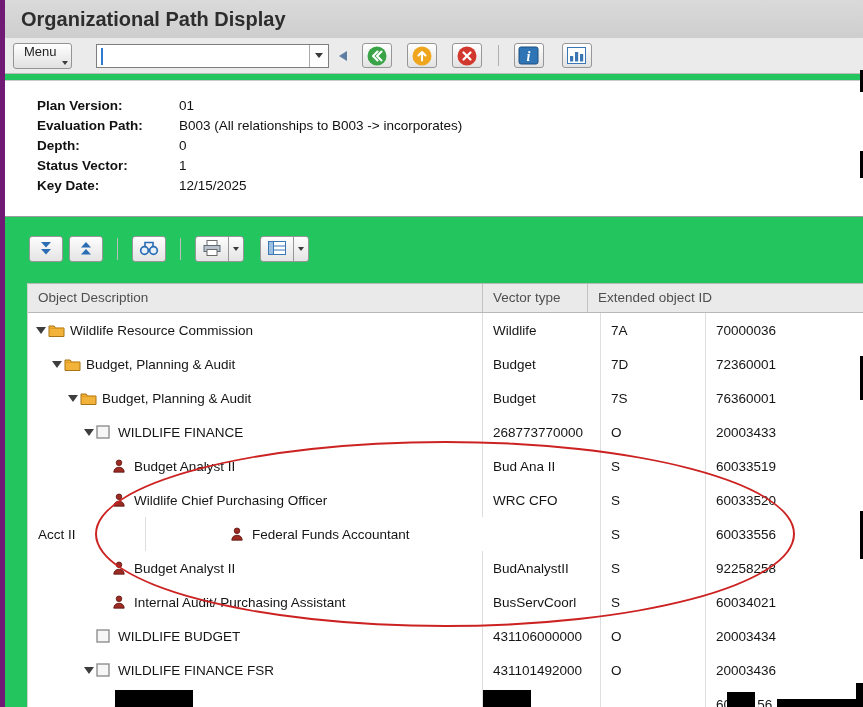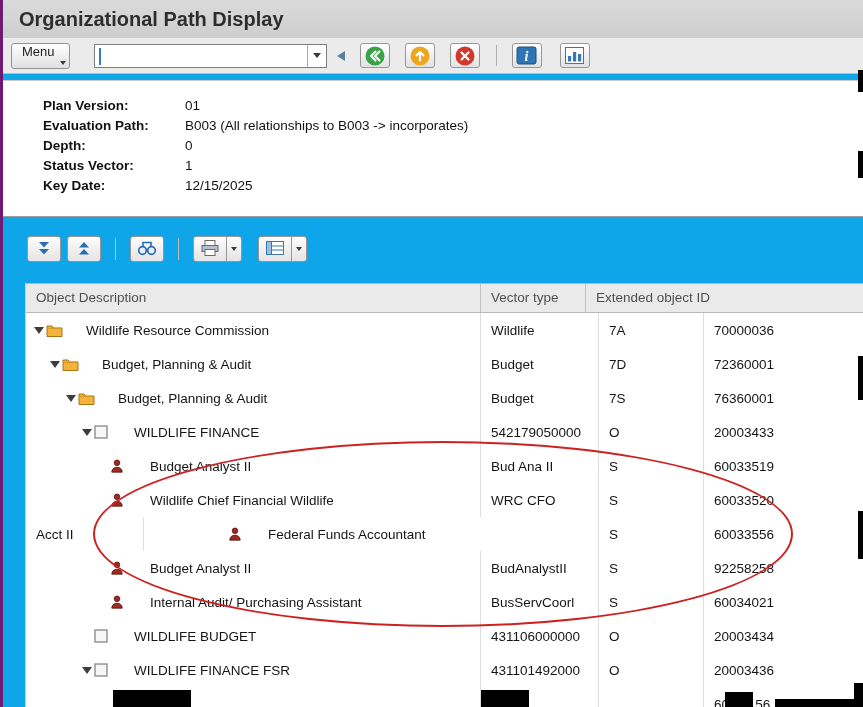--- a/index.html
+++ b/index.html
@@ -1,20 +1,20 @@
 <!DOCTYPE html>
 <html><head>
 <meta charset="utf-8">
 <style>
   * { margin:0; padding:0; box-sizing:border-box; }
   html,body { background:#fff; }
   .app {
     position:relative; width:863px; height:707px; overflow:hidden;
     font-family:"Liberation Sans","DejaVu Sans",sans-serif;
-    background:#0ea5e9; border-left:3px solid #701a75;
+    background:#22c55e; border-left:5px solid #701a75;
   }
   
   .titlebar {
     height:38px; background:linear-gradient(180deg,#dadada,#cecece);
     display:flex; align-items:center; padding-left:16px;
   }
   .titlebar .title { font-size:20px; font-weight:bold; color:#2d2d2d; }
   
   .toolbar {
     height:36px; background:#ebebeb; border-bottom:1px solid #bcbcbc;
@@ -59,21 +59,21 @@
     height:25px; min-width:30px; margin-left:15px;
     background:linear-gradient(180deg,#fff,#e2e2e2);
     border:1px solid #979797; border-radius:3px; cursor:pointer;
     display:flex; align-items:center; justify-content:center; padding:0 3px;
   }
   .tb-btn svg { display:block; }
   .vsep { width:1px; height:21px; background:#b0b0b0; margin-left:16px; }
   
   .info-panel {
     margin-top:6px; border-top:1px solid #cacaca; border-bottom:1px solid #9c9c9c;
-    padding:15px 0 20px 40px; background:#fff;
+    padding:15px 0 20px 32px; background:#fff;
   }
   .field-row { display:flex; line-height:20px; }
   .field-label { width:142px; font-size:13.5px; font-weight:bold; color:#111; flex:none; }
   .field-value { font-size:13.5px; color:#111; }
   
   .tree-toolbar { margin-top:17px; padding-left:24px; height:30px; display:flex; align-items:center; }
   .tt-btn {
     width:34px; height:26px; background:linear-gradient(180deg,#fdfdfd,#e4e4e4);
     border:1px solid #979797; border-radius:3px; cursor:pointer;
     display:flex; align-items:center; justify-content:center;
@@ -105,21 +105,21 @@
     overflow:hidden; white-space:nowrap;
   }
   .desc-cell { padding-left:0; }
   .indent { flex:none; height:1px; }
   .expander { width:14px; flex:none; display:flex; align-items:center; justify-content:center; cursor:pointer; }
   .tri-exp {
     width:0; height:0; border-left:5px solid transparent;
     border-right:5px solid transparent; border-top:7px solid #3d3d3d;
   }
   .nicon { width:19px; flex:none; display:flex; align-items:center; }
-  .desc-text { margin-left:21px; }
+  .desc-text { margin-left:3px; }
   
   .annotation-oval {
     position:absolute; left:90px; top:441px; width:700px; height:186px;
     border:2.5px solid #cc2222; border-radius:50%; pointer-events:none; z-index:5;
   }
   .redaction { position:absolute; background:#000; z-index:6; }
 </style>
 </head>
 <body>
 
@@ -358,21 +358,21 @@
             </span>
 
       <span class="nicon icon-orgunit">
         <svg width="14" height="14" viewBox="0 0 14 14">
           <rect x="1" y="1" width="12" height="12" fill="#f6f6f6" stroke="#8f8f8f" stroke-width="1.4"></rect>
         </svg>
       </span>
 
       <span class="desc-text">WILDLIFE FINANCE</span>
     </div>
-    <div class="cell colw1">542179050000</div>
+    <div class="cell colw1">268773770000</div>
     <div class="cell colw2">O</div>
     <div class="cell colw3">20003433</div>
   </div>
         <div class="trow">
     <div class="cell colw0 desc-cell">
       <span class="indent" style="width: 70px;"></span>
       <span class="expander" style="visibility: hidden;">
               <span class="tri-exp"></span>
             </span>
 
@@ -394,21 +394,21 @@
       <span class="expander" style="visibility: hidden;">
               <span class="tri-exp"></span>
             </span>
 
       <span class="nicon icon-person">
         <svg width="14" height="14" viewBox="0 0 14 14">
           <circle cx="7" cy="3.8" r="2.8" fill="#9b2b23" stroke="#5e130e" stroke-width="0.8"></circle>
           <path d="M1.8 13.2 c0-3.2 2.3-5 5.2-5 s5.2 1.8 5.2 5 z" fill="#9b2b23" stroke="#5e130e" stroke-width="0.8"></path>
         </svg>
       </span>
-      <span class="desc-text">Wildlife Chief Financial Wildlife</span>
+      <span class="desc-text">Wildlife Chief Purchasing Officer</span>
     </div>
     <div class="cell colw1">WRC CFO</div>
     <div class="cell colw2">S</div>
     <div class="cell colw3">60033520</div>
   </div>
         <div class="trow">
     <div class="cell colw1">Acct II</div>
     <div class="cell colw0 desc-cell">
       <span class="indent" style="width: 70px;"></span>
       <span class="expander" style="visibility: hidden;">

